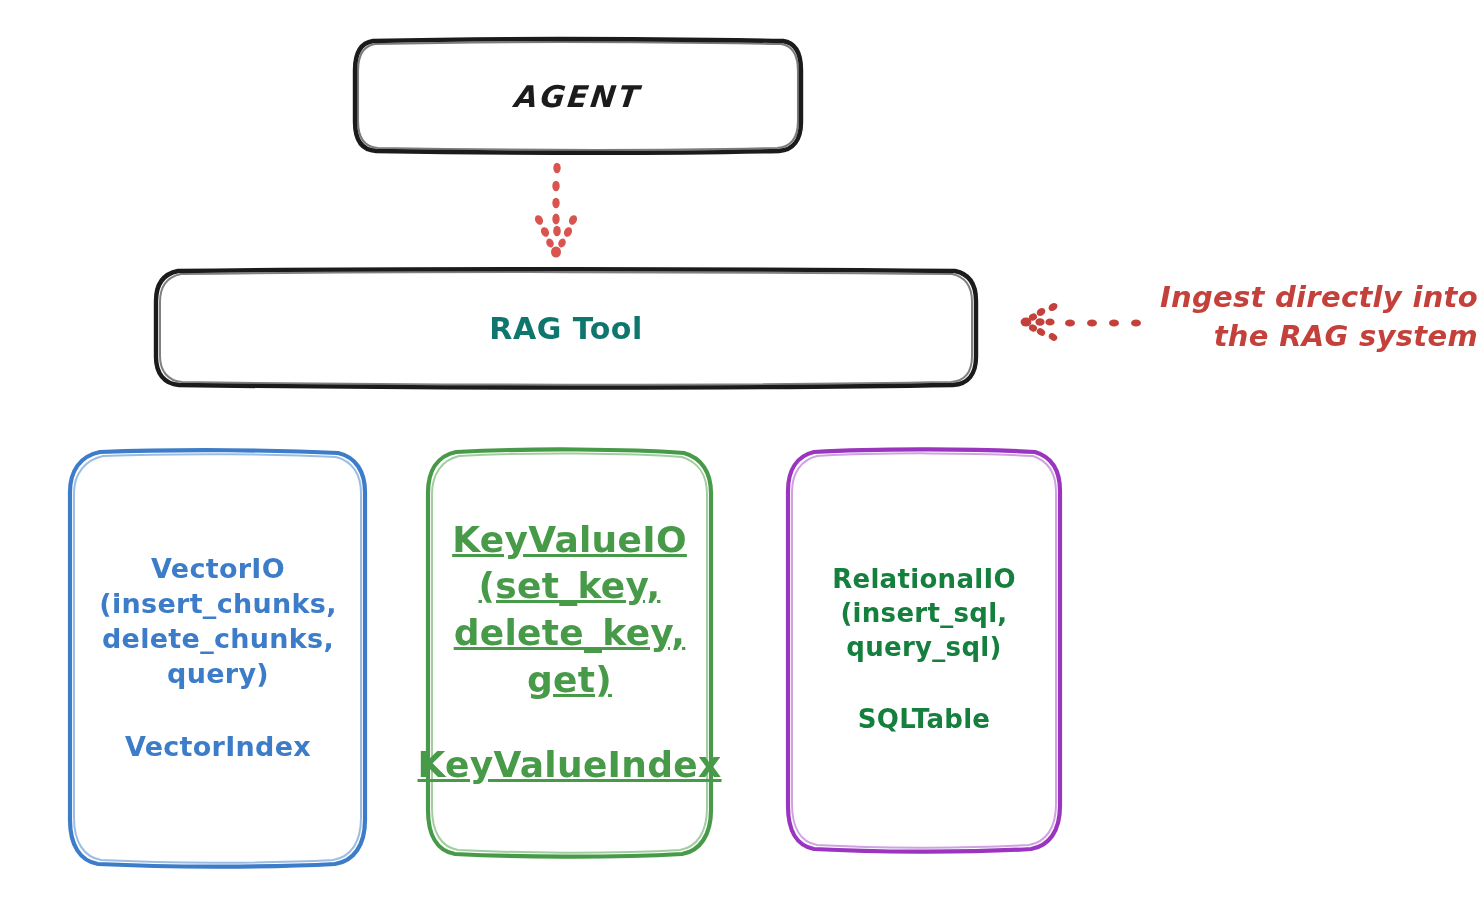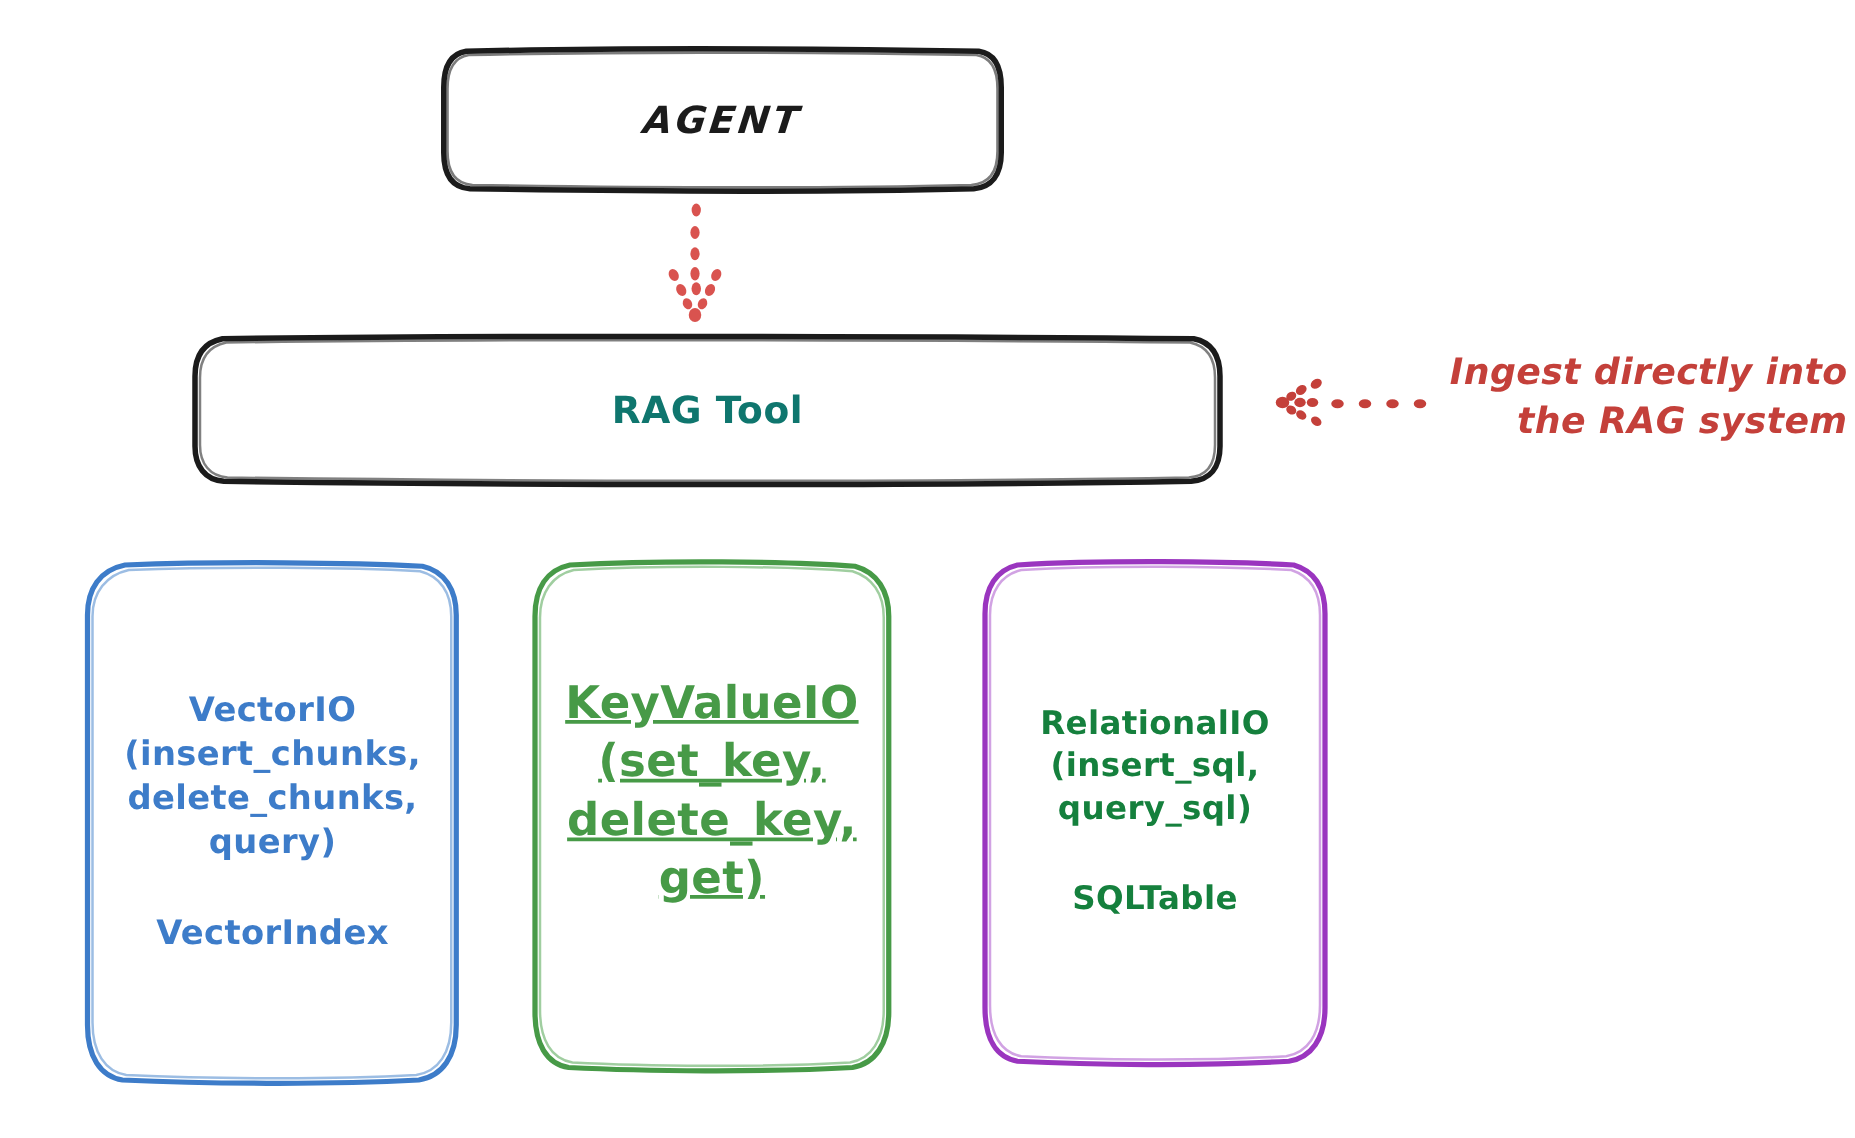--- a/index.html
+++ b/index.html
@@ -232,20 +232,21 @@
 query)</div>
   <div class="spacer"></div>
   <div class="block">VectorIndex</div>
 </div>
 
 <div class="node store" id="keyvalueio-node">
   <div class="block">KeyValueIO
 (set_key,
 delete_key, get)</div>
   <div class="spacer"></div>
+  <div class="block">KeyValueIndex</div>
 </div>
 
 <div class="node store" id="relationalio-node">
   <div class="block">RelationalIO
 (insert_sql,
 query_sql)</div>
   <div class="spacer"></div>
   <div class="block">SQLTable</div>
 </div>
 

